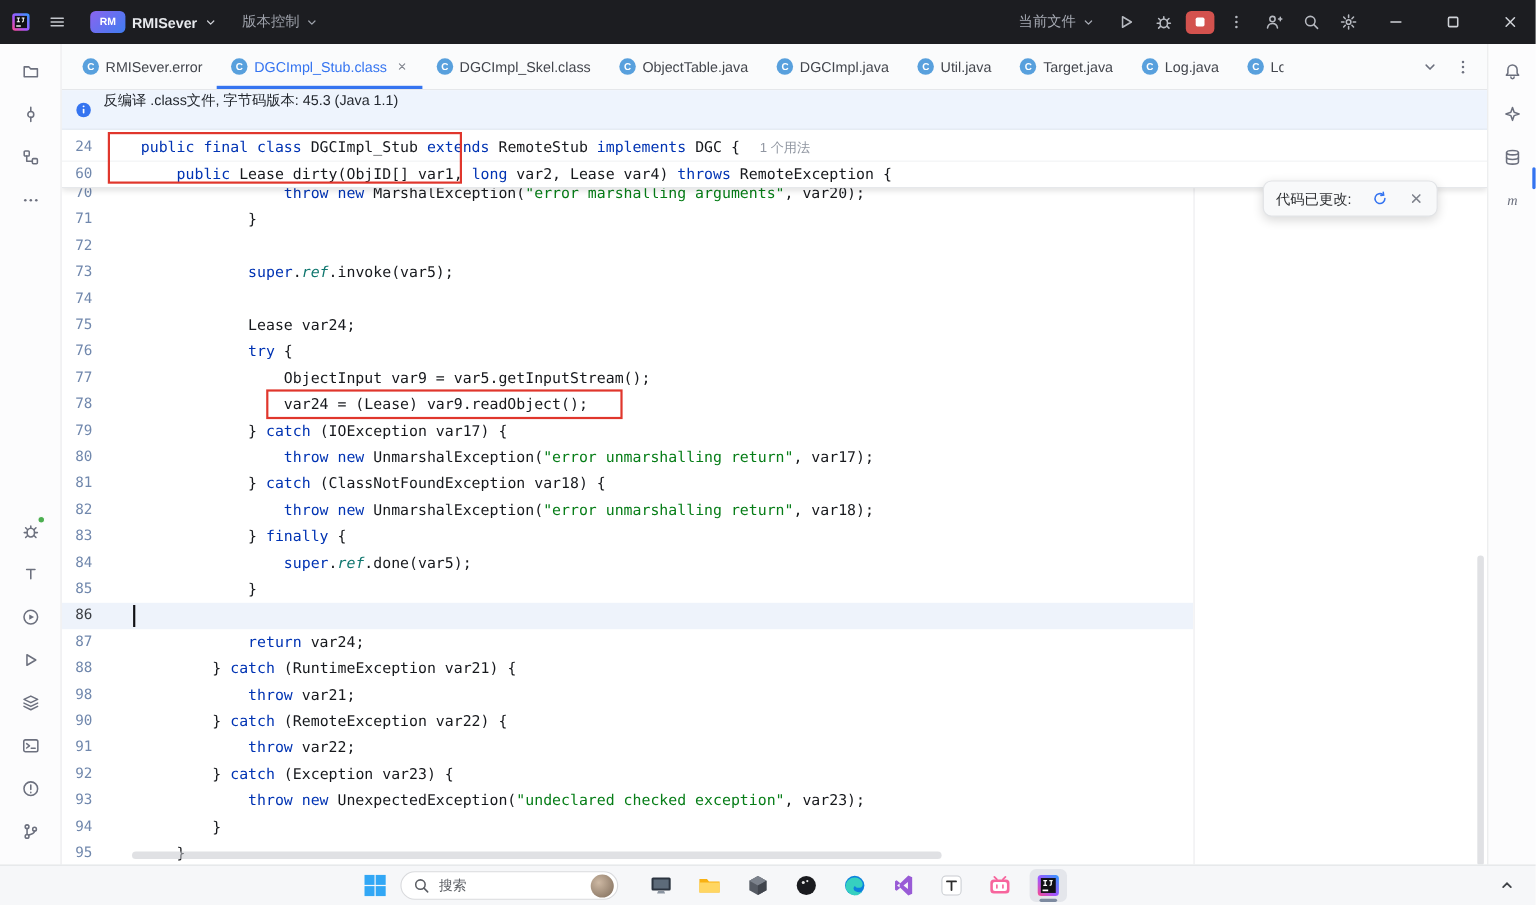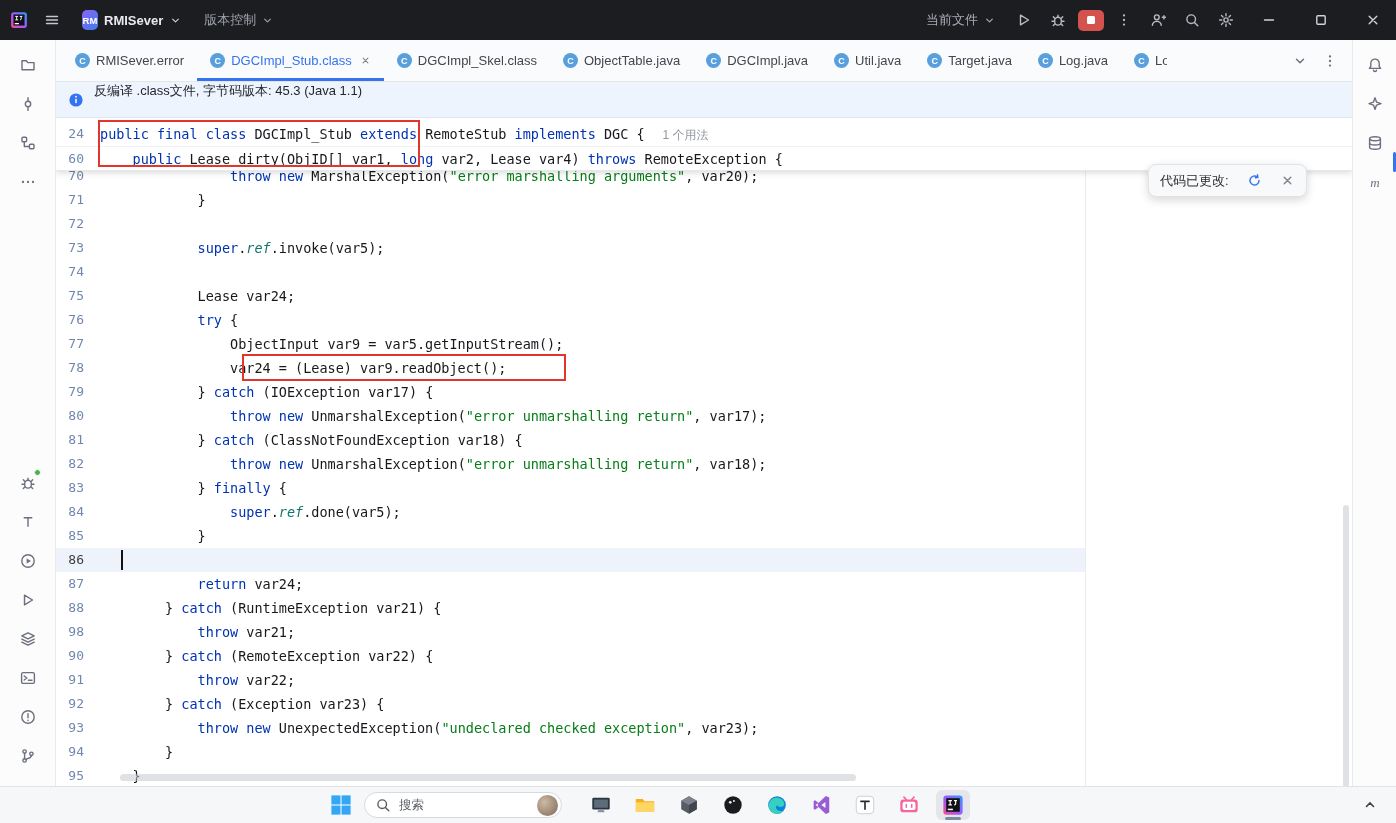--- a/index.html
+++ b/index.html
@@ -11,21 +11,21 @@
   i[data-icon]{display:inline-flex;align-items:center;justify-content:center;font-style:normal}
   i[data-icon] svg{width:16px;height:16px}
 
   
   .titlebar{position:absolute;left:0;top:0;width:100%;height:40px;background:#1c1d21;
     display:flex;align-items:center;color:#ced0d6;z-index:30}
   .tb-left{display:flex;align-items:center;gap:10px;padding-left:10px}
   .applogo svg{width:18px;height:18px}
   .tbtn{width:28px;height:28px;border-radius:6px;display:inline-flex;align-items:center;justify-content:center;color:#c4c7cd}
   .proj{display:flex;align-items:center;gap:6px;padding:3px 6px;border-radius:6px}
-  .badge{width:16px;height:20px;border-radius:5px;background:linear-gradient(135deg,#8a64f0,#3f7df0);
+  .badge{width:32px;height:20px;border-radius:5px;background:linear-gradient(135deg,#8a64f0,#3f7df0);
     color:#fff;font-size:9.5px;font-weight:bold;display:flex;align-items:center;justify-content:center}
   .pname{font-size:13px;font-weight:600;color:#e8eaee}
   .proj i svg,.vcs i svg,.runcfg i svg{width:13px;height:13px}
   .vcs{display:flex;align-items:center;gap:5px;color:#9da1aa;font-size:13px;padding:3px 6px}
   .tb-right{margin-left:auto;display:flex;align-items:center;gap:6px}
   .runcfg{display:flex;align-items:center;gap:5px;color:#a7abb4;font-size:13px;padding:3px 8px}
   .stopbtn{width:26px;height:21px;border-radius:5px;background:#d3524e;display:inline-flex;align-items:center;justify-content:center}
   .stopsq{width:8px;height:8px;background:#fff;border-radius:1.5px}
   .dim{color:#b7bac1}
   .wbtn{width:46px;height:40px;display:inline-flex;align-items:center;justify-content:center;color:#cfd2d7}
@@ -61,21 +61,21 @@
   .banner{height:36px;background:#eef4fd;border-bottom:1px solid #dde5f1;display:flex;
     gap:10px;padding:0 12px;font-size:13px;color:#23272e}
 
   
   .editor{position:absolute;top:78px;left:0;right:0;bottom:0;background:#fff;overflow:hidden}
   .guide{position:absolute;left:1029px;top:0;bottom:0;width:1px;background:#ececee;z-index:1}
   .codelines{position:absolute;left:0;top:0;right:0;padding-top:46px;z-index:2}
   .line{height:24px;display:flex;font-family:"DejaVu Sans Mono","Liberation Mono",monospace;
     font-size:13.5px;line-height:24px;white-space:pre}
   .ln{width:28px;text-align:right;color:#7188ad;flex:none;font-size:13px}
-  .ltext{margin-left:16px}
+  .ltext{margin-left:44px}
   .line.current{background:linear-gradient(to right,#eef3fb 0,#eef3fb 1029px,rgba(0,0,0,0) 1029px)}
   .line.current .ln{color:#3b3e43}
   .tk-kw{color:#0033b3}
   .tk-pl{color:#16181c}
   .tk-st{color:#067d17}
   .tk-fd{color:#0f766e;font-style:italic}
   .tk-hint{font-family:"Liberation Sans","DejaVu Sans",sans-serif;font-size:12px;color:#9096a1;margin-left:18px}
   .sticky{position:absolute;top:0;left:0;right:0;height:53px;background:#fff;z-index:5;
     box-shadow:0 2px 6px rgba(0,0,0,.14);border-bottom:1px solid #e6e8eb;padding-top:4px}
   .sticky .line + .line{border-top:1px solid #f1f2f4}

